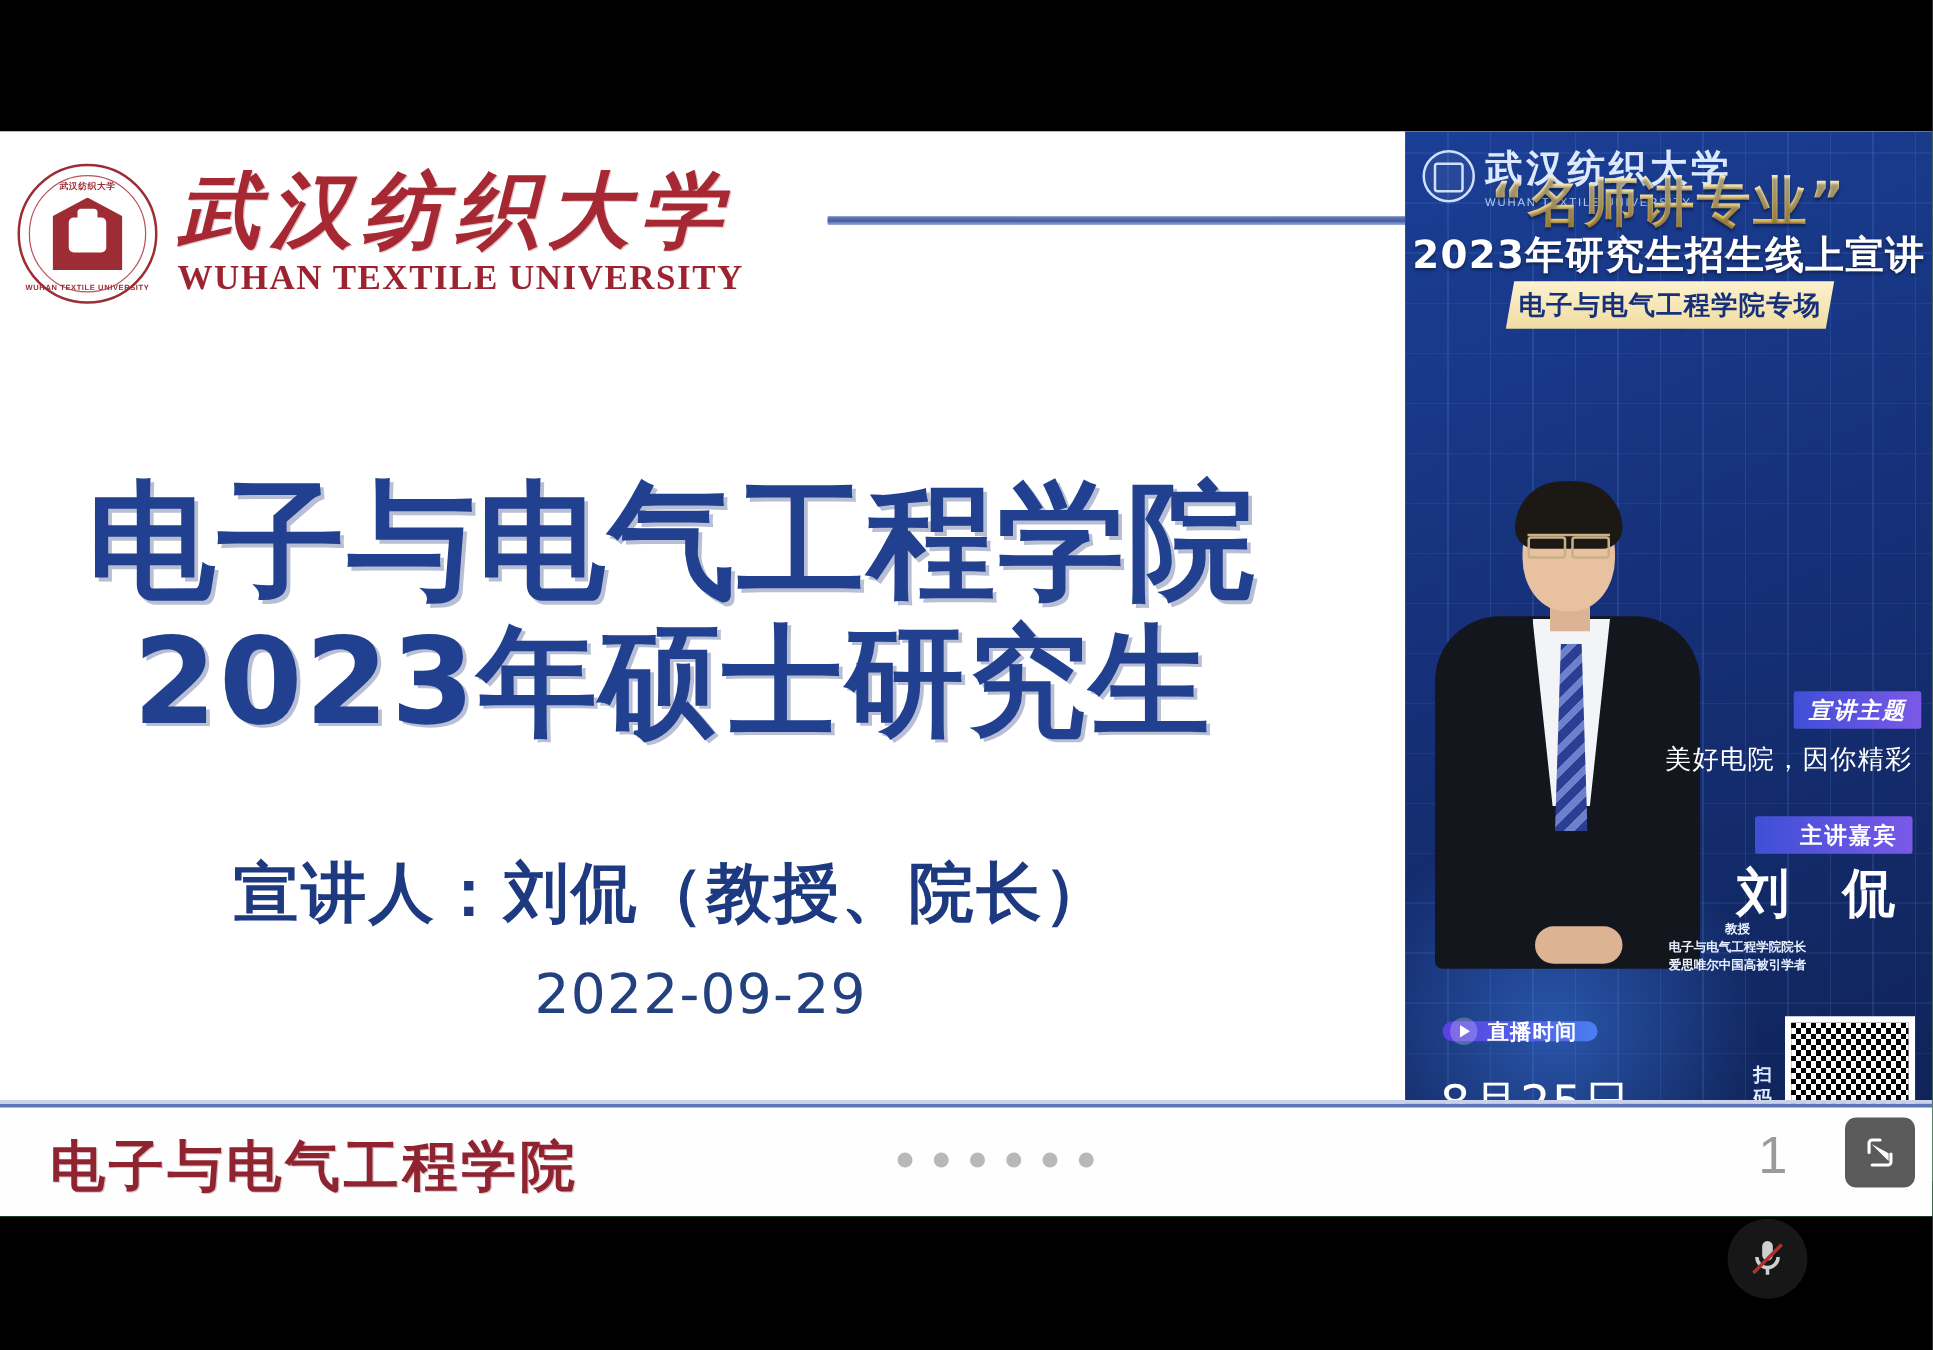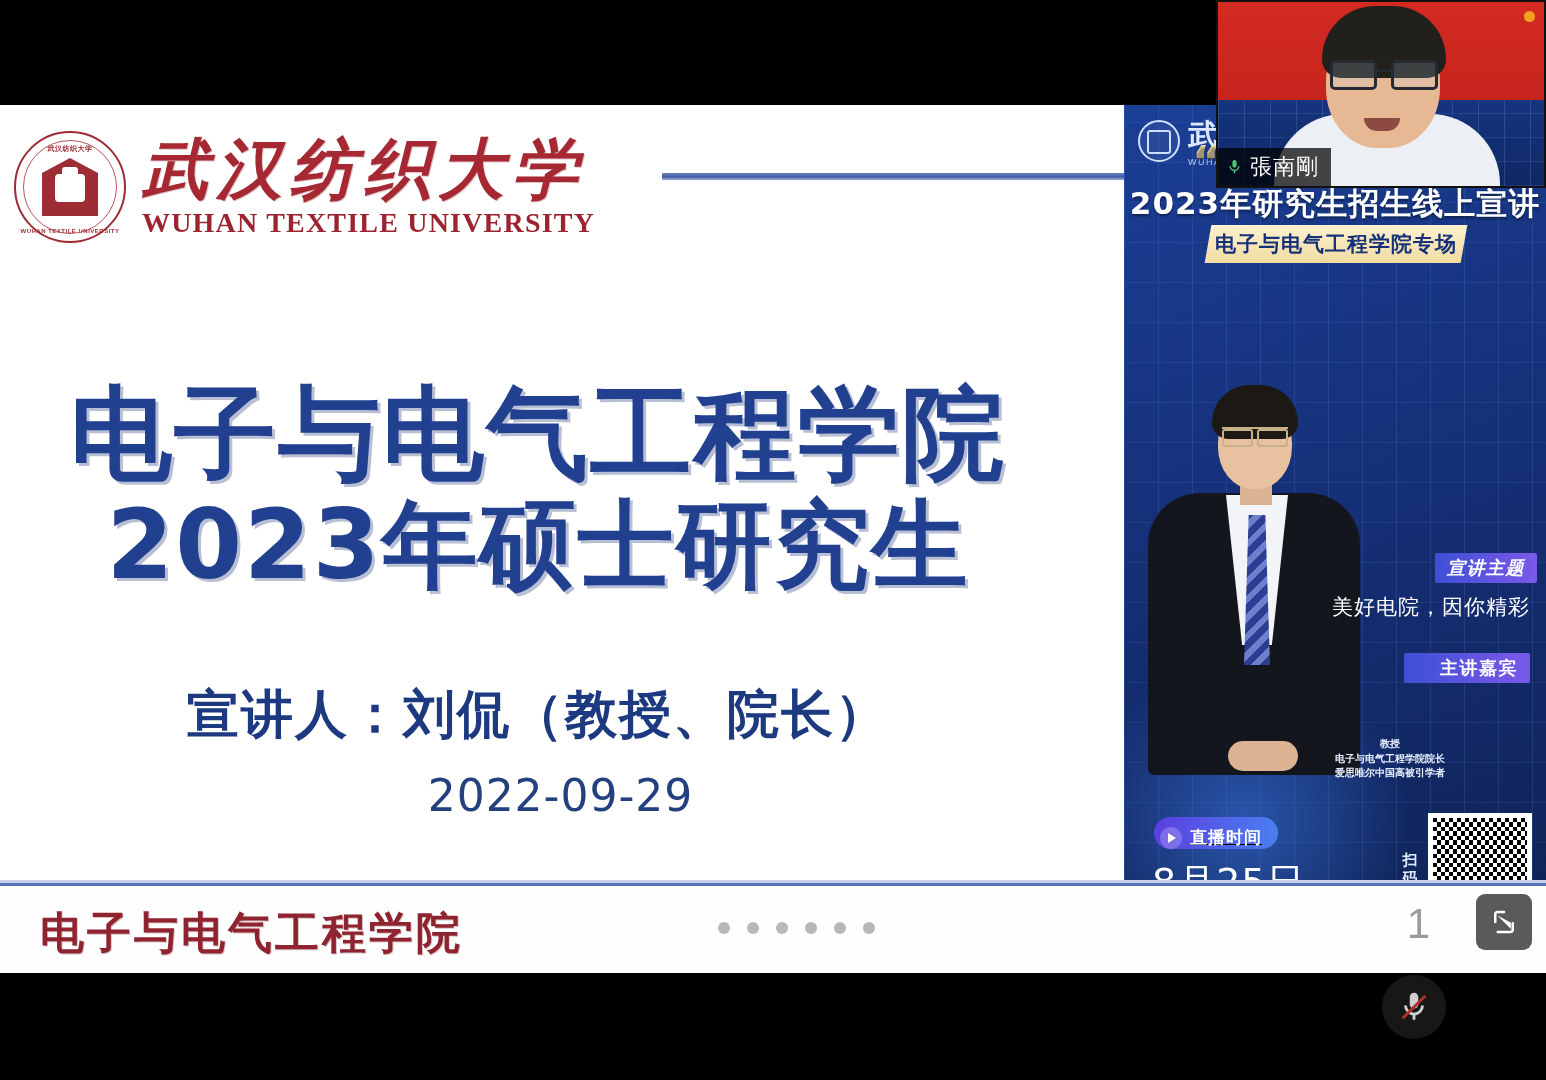--- a/index.html
+++ b/index.html
@@ -225,23 +225,23 @@
     font-size:42px; color:#ffffff; letter-spacing:14px;
   }
   .p-guest-meta {
     position:absolute; right:16px; top:632px; width:280px; text-align:center;
     font-family:"DejaVu Sans", sans-serif; font-size:10px; color:#e6eeff;
     line-height:1.45; font-weight:bold;
   }
 
   
   .live-pill {
-    position:absolute; left:30px; top:712px; height:32px; padding:0 16px 0 6px;
+    position:absolute; left:30px; top:712px; height:16px; padding:0 16px 0 6px;
     background:linear-gradient(90deg,#5b3fe0,#4a7ef0);
-    border-radius:18px; display:flex; align-items:flex-end; gap:8px;text-decoration:underline;
+    border-radius:18px; display:flex; align-items:center; gap:8px;
   }
   .live-pill .play {
     width:22px; height:22px; border-radius:50%; background:rgba(255,255,255,.22);
     display:flex; align-items:center; justify-content:center;
   }
   .live-pill .play i {
     width:0;height:0;border-left:8px solid #fff;border-top:5px solid transparent;border-bottom:5px solid transparent;
     margin-left:2px; display:block;
   }
   .live-pill span {
@@ -378,20 +378,21 @@
           <div class="sp-head"></div>
           <div class="sp-hair"></div>
           <div class="sp-glass"></div>
           <div class="sp-hands"></div>
         </div>
 
         <div class="p-label p-topic-label">宣讲主题</div>
         <div class="p-topic-text">美好电院，因你精彩</div>
 
         <div class="p-label p-guest-label">主讲嘉宾</div>
+        <div class="p-guest-name">刘 侃</div>
         <div class="p-guest-meta">
           <div>教授</div>
           <div>电子与电气工程学院院长</div>
           <div>爱思唯尔中国高被引学者</div>
         </div>
 
         <div class="live-pill">
           <span class="play">
               <i></i>
             </span>
@@ -465,42 +466,20 @@
       <div class="annotate-btn">
         <svg width="30" height="30" viewBox="0 0 24 24">
           <path d="M19 13v5a2 2 0 0 1-2 2H7" fill="none" stroke="#fff" stroke-width="2" stroke-linecap="round"></path>
           <path d="M5 12V6a2 2 0 0 1 2-2h5" fill="none" stroke="#fff" stroke-width="2" stroke-linecap="round"></path>
           <path d="M6.5 6.5 L15 15 L17.5 17.5 L17.5 12.5 Z" fill="#fff"></path>
         </svg>
       </div>
     </div>
   </div>
 
-  <div class="webcam">
-    <div class="wc-bg-red"></div>
-    <div class="wc-bg-blue"></div>
-    <div class="wc-shirt"></div>
-    <div class="wc-head"></div>
-    <div class="wc-hair"></div>
-    <div class="wc-glasses">
-      <span class="lens l"></span>
-        <span class="bridge"></span>
-        <span class="lens r"></span>
-    </div>
-    <div class="wc-mouth"></div>
-    <div class="wc-rec-dot"></div>
-    <div class="wc-namebar">
-      <svg width="17" height="22" viewBox="0 0 24 24">
-        <rect x="9" y="2" width="6" height="11" rx="3" fill="#49c96a"></rect>
-        <path d="M6 11a6 6 0 0 0 12 0" fill="none" stroke="#49c96a" stroke-width="2"></path>
-        <line x1="12" y1="17" x2="12" y2="21" stroke="#49c96a" stroke-width="2"></line>
-      </svg>
-      <span class="wc-name">張南剛</span>
-    </div>
-  </div>
 
   <div class="mute-btn">
     <svg width="34" height="34" viewBox="0 0 24 24">
       <rect x="9" y="2" width="6" height="11" rx="3" fill="#cfcfcf"></rect>
       <path d="M6 11a6 6 0 0 0 12 0" fill="none" stroke="#cfcfcf" stroke-width="2"></path>
       <line x1="12" y1="17" x2="12" y2="21" stroke="#cfcfcf" stroke-width="2"></line>
       <line x1="4" y1="20" x2="20" y2="4" stroke="#b03030" stroke-width="2"></line>
     </svg>
   </div>
 

